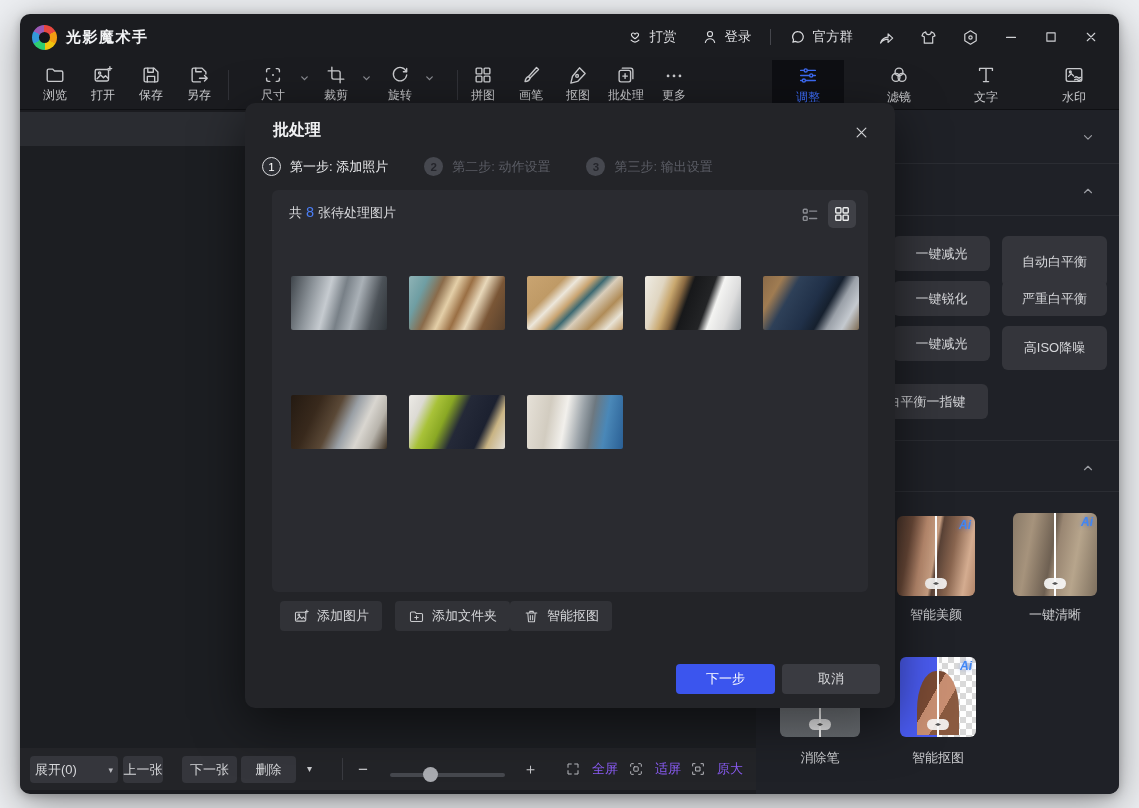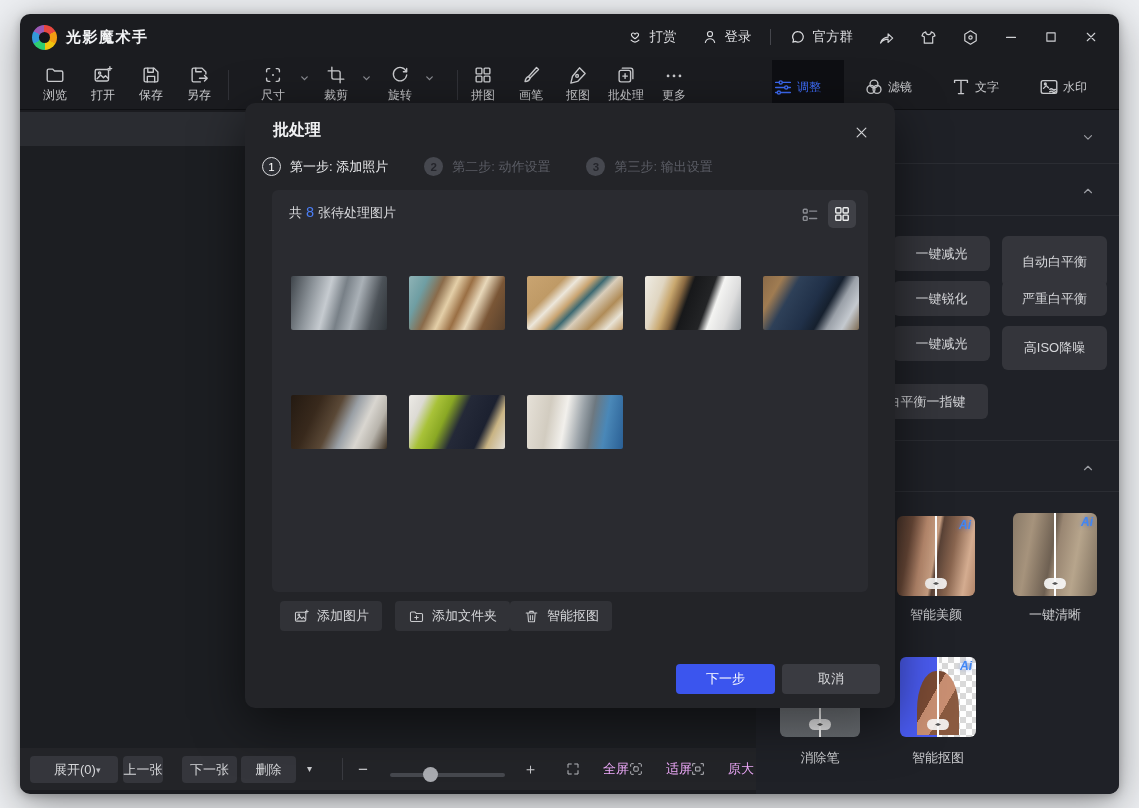--- a/index.html
+++ b/index.html
@@ -21,36 +21,36 @@
   .tb-ic-btn{width:34px;height:30px;display:flex;align-items:center;justify-content:center;color:#d2d3d6;cursor:pointer}
   .win-btn{width:32px;height:30px;display:flex;align-items:center;justify-content:center;color:#cfd0d3;cursor:pointer}
 
   
   .toolbar{position:absolute;left:0;top:46px;right:0;height:50px;background:#1b1c20;border-bottom:1px solid #0f1013}
   .ti{position:absolute;top:4px;width:48px;height:44px;display:flex;flex-direction:column;align-items:center;gap:3px;color:#c9cacd;cursor:pointer}
   .ti .ic{height:22px;display:flex;align-items:center}
   .ti .lbl{font-size:12px;line-height:12px;white-space:nowrap}
   .tb-div{position:absolute;top:10px;width:1px;height:30px;background:#313238}
   .chev{position:absolute;top:13px;color:#8b8d93;cursor:pointer}
-  .tab{position:absolute;top:0;width:72px;height:50px;padding-top:4px;display:flex;flex-direction:row;align-items:center;gap:3px;color:#c9cacd;font-size:12px;cursor:pointer}
+  .tab{position:absolute;top:0;width:72px;height:50px;padding-top:4px;display:flex;flex-direction:column;align-items:center;gap:3px;color:#c9cacd;font-size:12px;cursor:pointer}
   .tab .ic{height:22px;display:flex;align-items:center}
   .tab.active{background:#0e0f13;color:#3d6bf5}
 
   
   .main-strip{position:absolute;left:0;top:98px;width:736px;height:34px;background:#2a2c31}
   .canvas{position:absolute;left:0;top:132px;width:736px;height:602px;background:#1c1e22}
 
   
   .bottombar{position:absolute;left:0;top:734px;width:736px;height:42px;background:#232428}
   .bb-btn{position:absolute;top:8px;height:27px;background:#35363c;border-radius:4px;color:#d6d7da;font-size:13px;display:flex;align-items:center;justify-content:center;cursor:pointer;white-space:nowrap}
   .bb-glyph{position:absolute;color:#c9cacd;cursor:pointer;font-size:17px;line-height:1}
   .bb-sep{position:absolute;left:322px;top:10px;width:1px;height:22px;background:#3a3b41}
   .sl-track{position:absolute;left:370px;top:25px;width:115px;height:4px;border-radius:2px;background:#46484e;cursor:pointer}
   .sl-thumb{position:absolute;left:403px;top:19px;width:15px;height:15px;border-radius:50%;background:#a9abb0;cursor:pointer}
-  .bb-zoom{position:absolute;top:12px;display:flex;align-items:center;gap:22px;color:#f0abfc;font-size:13px;cursor:pointer;white-space:nowrap}
+  .bb-zoom{position:absolute;top:12px;display:flex;align-items:center;gap:11px;color:#8b5cf6;font-size:13px;cursor:pointer;white-space:nowrap}
   .bb-zoom .ic{color:#b9babf}
 
   
   .sidebar{position:absolute;left:736px;top:96px;width:363px;height:684px;background:#1f2127}
   .sb-sec{position:absolute;left:0;width:100%;border-bottom:1px solid #2b2d33}
   .sb-chev{position:absolute;right:24px;top:20px;color:#9a9ca2;cursor:pointer}
   .preset{position:absolute;background:#34353b;border-radius:6px;color:#d6d7da;font-size:13px;display:flex;align-items:center;justify-content:center;cursor:pointer;white-space:nowrap}
   .card{position:absolute;border-radius:6px;overflow:hidden;cursor:pointer}
   .vline{position:absolute;left:50%;top:0;bottom:0;width:2px;background:#fff;margin-left:-1px}
   .pill{position:absolute;left:50%;bottom:7px;transform:translateX(-50%);width:22px;height:11px;border-radius:6px;background:rgba(250,250,250,.9);color:#555;font-size:6px;line-height:11px;text-align:center;letter-spacing:0}
@@ -422,21 +422,21 @@
     <div class="card-label" style="left:24px;top:639px;width:80px">消除笔</div>
     <div class="card card-matting" style="left:144px;top:547px;width:76px;height:80px">
       <div class="vline"></div>
       <span class="ai-badge">Ai</span>
       <span class="pill">◂▸</span>
     </div>
     <div class="card-label" style="left:139px;top:639px;width:86px">智能抠图</div>
   </div>
 
   <div class="bottombar">
-    <div class="bb-btn" style="left:10px;width:88px;justify-content:space-between;padding:0 24px">
+    <div class="bb-btn" style="left:10px;width:88px;justify-content:space-between;padding:0 5px">
       <span>展开(0)</span>
       <span style="font-size:9px;color:#b9babf">▾</span>
     </div>
     <div class="bb-btn" style="left:103px;width:40px">
         <span>上一张</span>
       </div>
     <div class="bb-btn" style="left:162px;width:55px">
         <span>下一张</span>
       </div>
     <div class="bb-btn" style="left:221px;width:55px">

